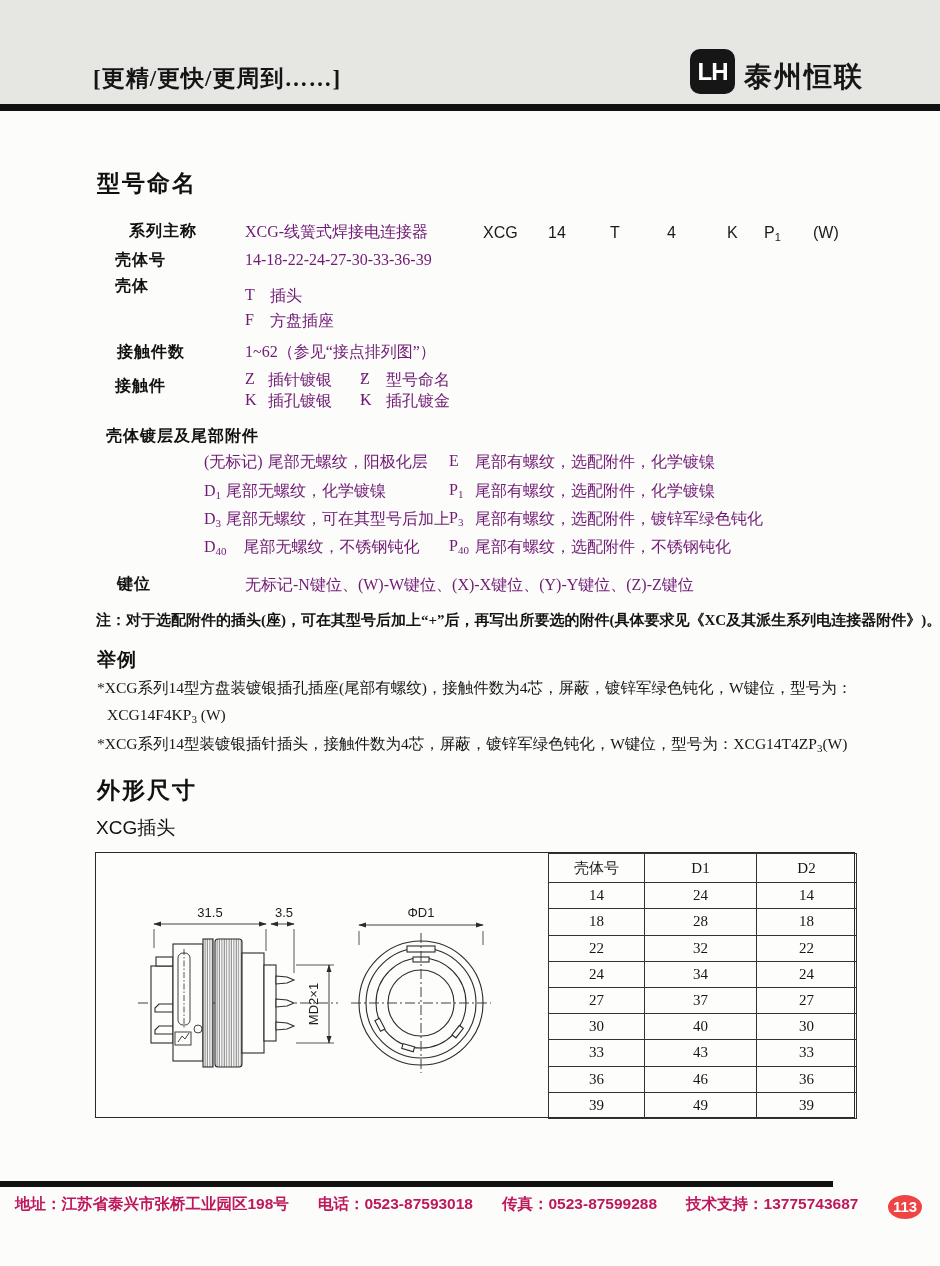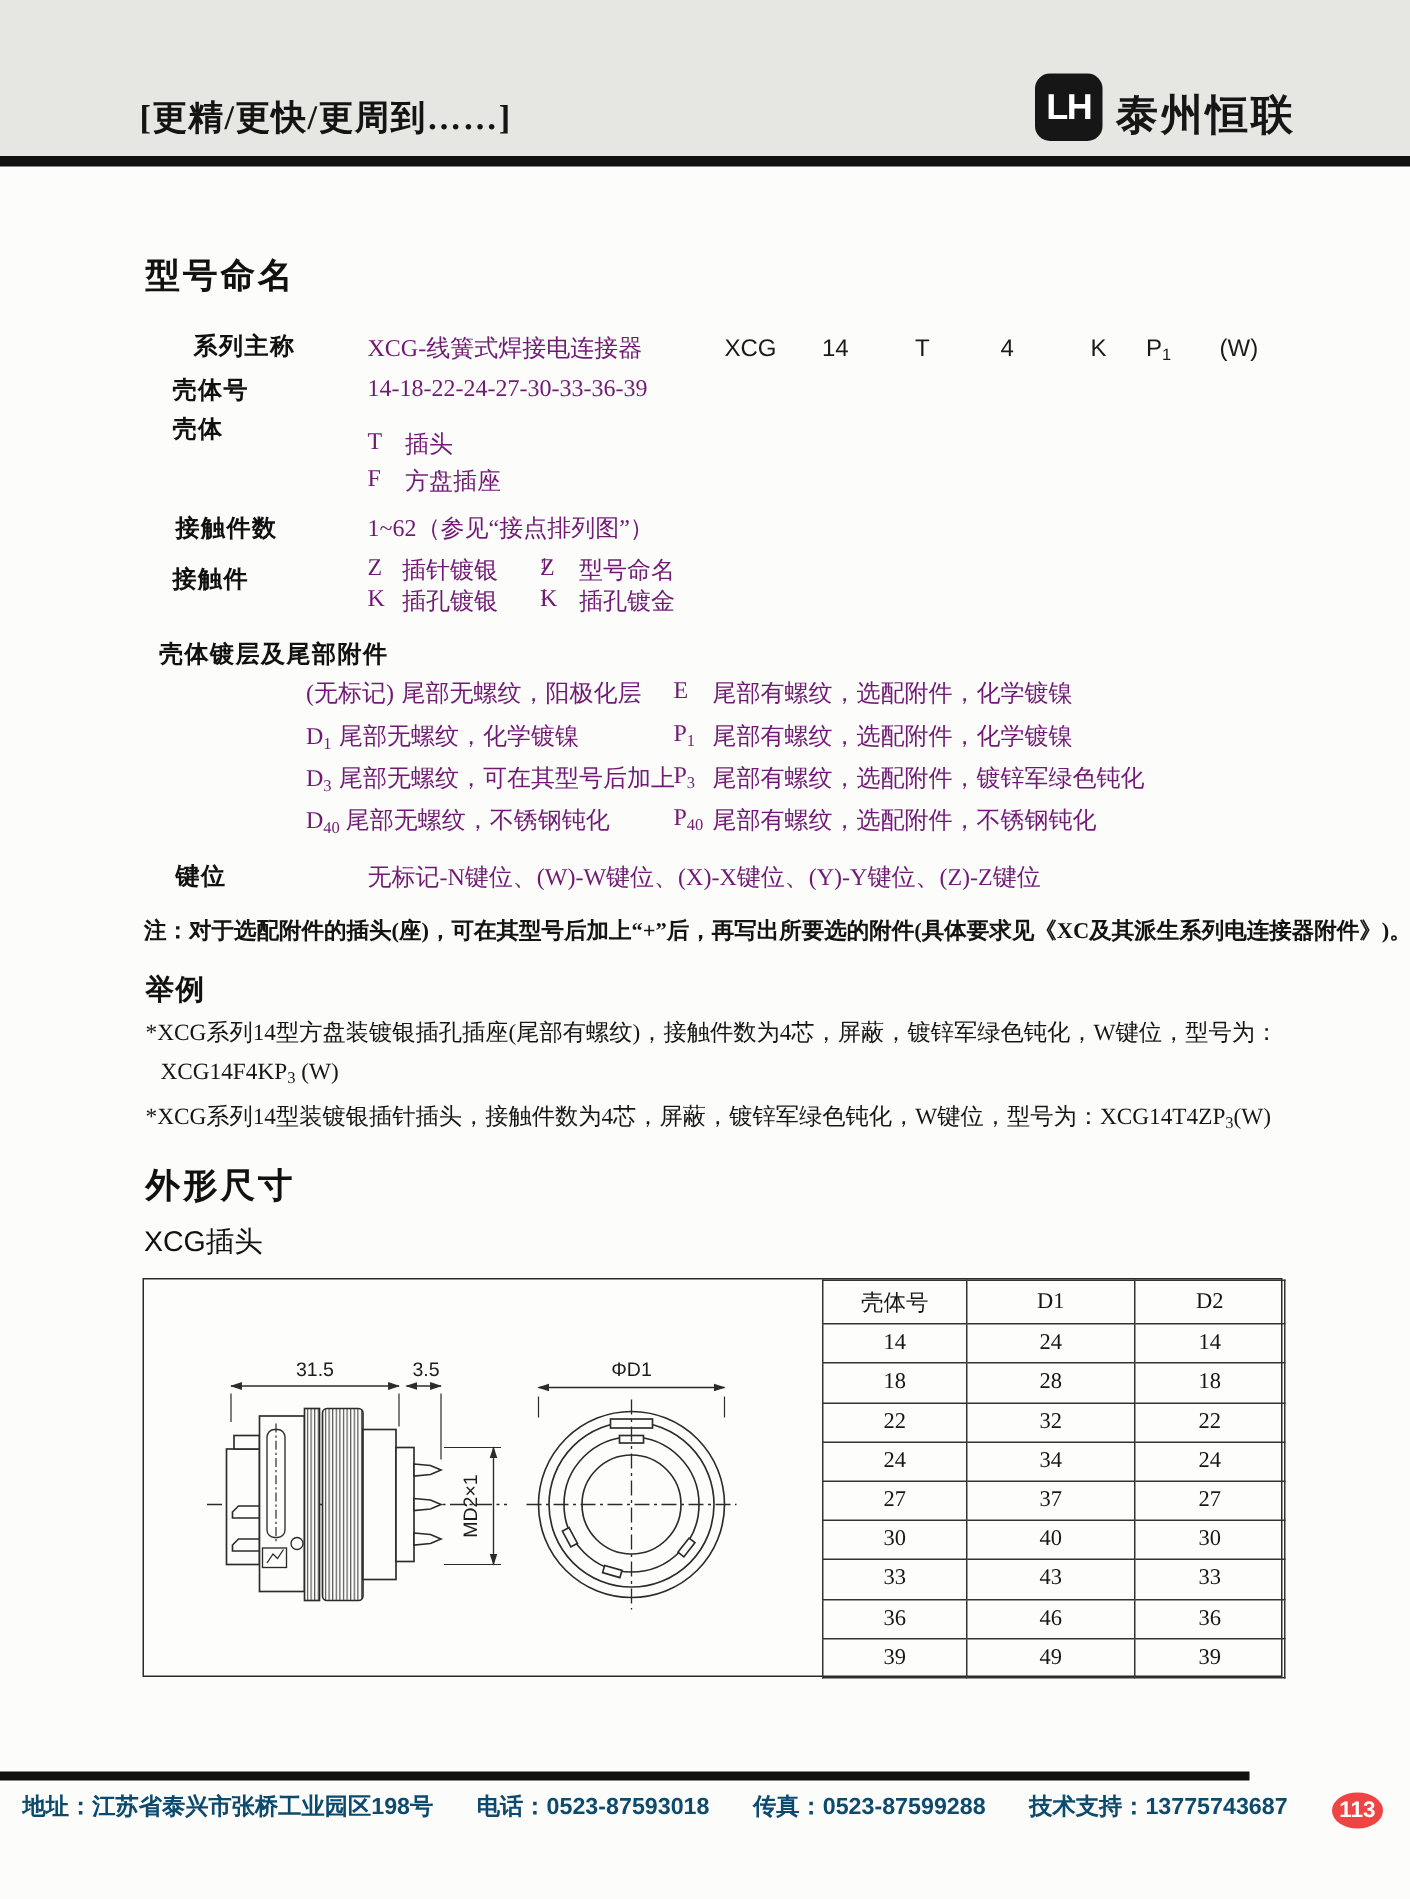--- a/index.html
+++ b/index.html
@@ -42,21 +42,21 @@
   
   .draw-box { position:absolute; left:95px; top:852px; width:760px; height:266px; border:1.5px solid #2a2a2a; background:#fdfdfc; }
   .draw-box svg { position:absolute; left:0; top:0; }
   .dims-table { position:absolute; left:452px; top:0; width:308px; height:266px; border-collapse:collapse; table-layout:fixed;
                 font-family:"Liberation Serif","DejaVu Serif",serif; font-size:15px; color:#161616; }
   .dims-table td, .dims-table th { border:1.2px solid #333; text-align:center; vertical-align:middle; font-weight:normal; padding:0; }
   .dims-table col.c1 { width:96px; } .dims-table col.c2 { width:112px; } .dims-table col.c3 { width:100px; }
 
   
   .foot-rule { position:absolute; left:0; top:1181px; width:833px; height:6px; background:#111; }
-  .footer-text { position:absolute; left:15px; top:1194px; display:flex; gap:29px; font-size:15.5px; font-weight:600; color:#0c4a6e; white-space:nowrap; }
+  .footer-text { position:absolute; left:15px; top:1194px; display:flex; gap:29px; font-size:15.5px; font-weight:600; color:#be185d; white-space:nowrap; }
   .page-badge { position:absolute; left:854px; top:1195px; width:34px; height:24px; background:#ef4444; border-radius:50%;
                 color:#fff; font-size:15px; font-weight:bold; text-align:center; line-height:24px;margin-left:34px; }
 
   svg text { font-family:"Liberation Sans","DejaVu Sans",sans-serif; font-size:13px; fill:#1c1c1c; }
 </style>
 </head>
 <body>
 
 <div class="page">
 
@@ -126,21 +126,21 @@
     <span class="lgrp"><span>D</span><span class="sub">1</span><span class="ldesc">尾部无螺纹，化学镀镍</span></span>
     <span class="rcode"><span>P</span><span class="sub">1</span></span>
     <span class="rdesc">尾部有螺纹，选配附件，化学镀镍</span>
   </div>
   <div class="plate-row val" style="top:509px;">
     <span class="lgrp"><span>D</span><span class="sub">3</span><span class="ldesc">尾部无螺纹，可在其型号后加上</span></span>
     <span class="rcode"><span>P</span><span class="sub">3</span></span>
     <span class="rdesc">尾部有螺纹，选配附件，镀锌军绿色钝化</span>
   </div>
   <div class="plate-row val" style="top:537px;">
-    <span class="lgrp"><span>D</span><span class="sub">40</span><span class="ldesc" style="margin-left:4px;">尾部无螺纹，不锈钢钝化</span></span>
+    <span class="lgrp"><span>D</span><span class="sub">40</span><span class="ldesc" style="margin-left:17px;">尾部无螺纹，不锈钢钝化</span></span>
     <span class="rcode"><span>P</span><span class="sub">40</span></span>
     <span class="rdesc">尾部有螺纹，选配附件，不锈钢钝化</span>
   </div>
 
   <div class="abs lbl" style="left:117px; top:574px;">键位</div>
   <div class="abs val" style="left:245px; top:575px;">无标记-N键位、(W)-W键位、(X)-X键位、(Y)-Y键位、(Z)-Z键位</div>
 
   <div class="note">注：对于选配附件的插头(座)，可在其型号后加上“+”后，再写出所要选的附件(具体要求见《XC及其派生系列电连接器附件》)。</div>
 
   <div class="abs h2" style="left:97px; top:647px;">举例</div>

